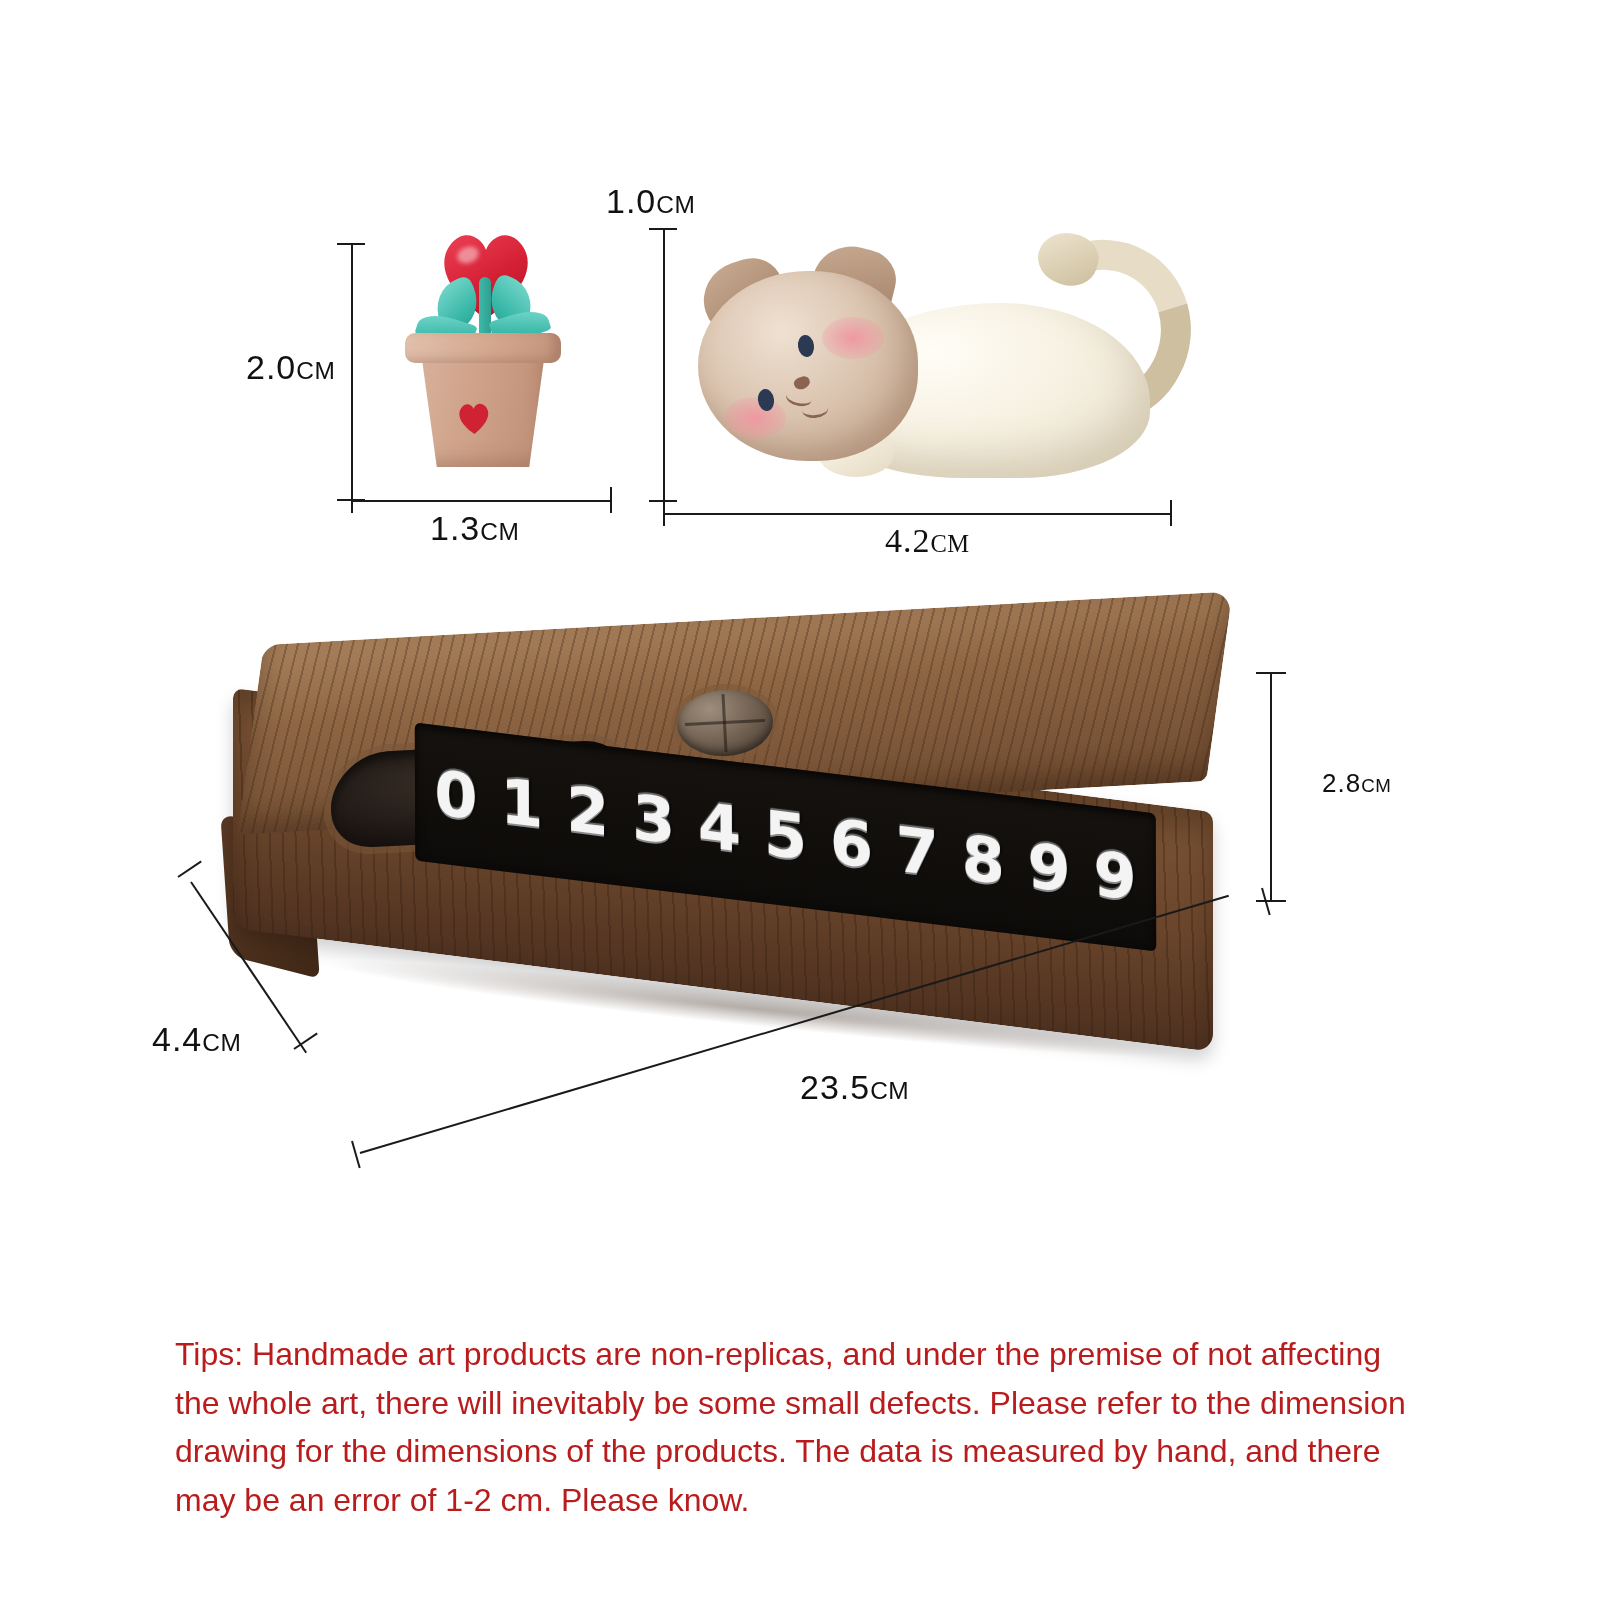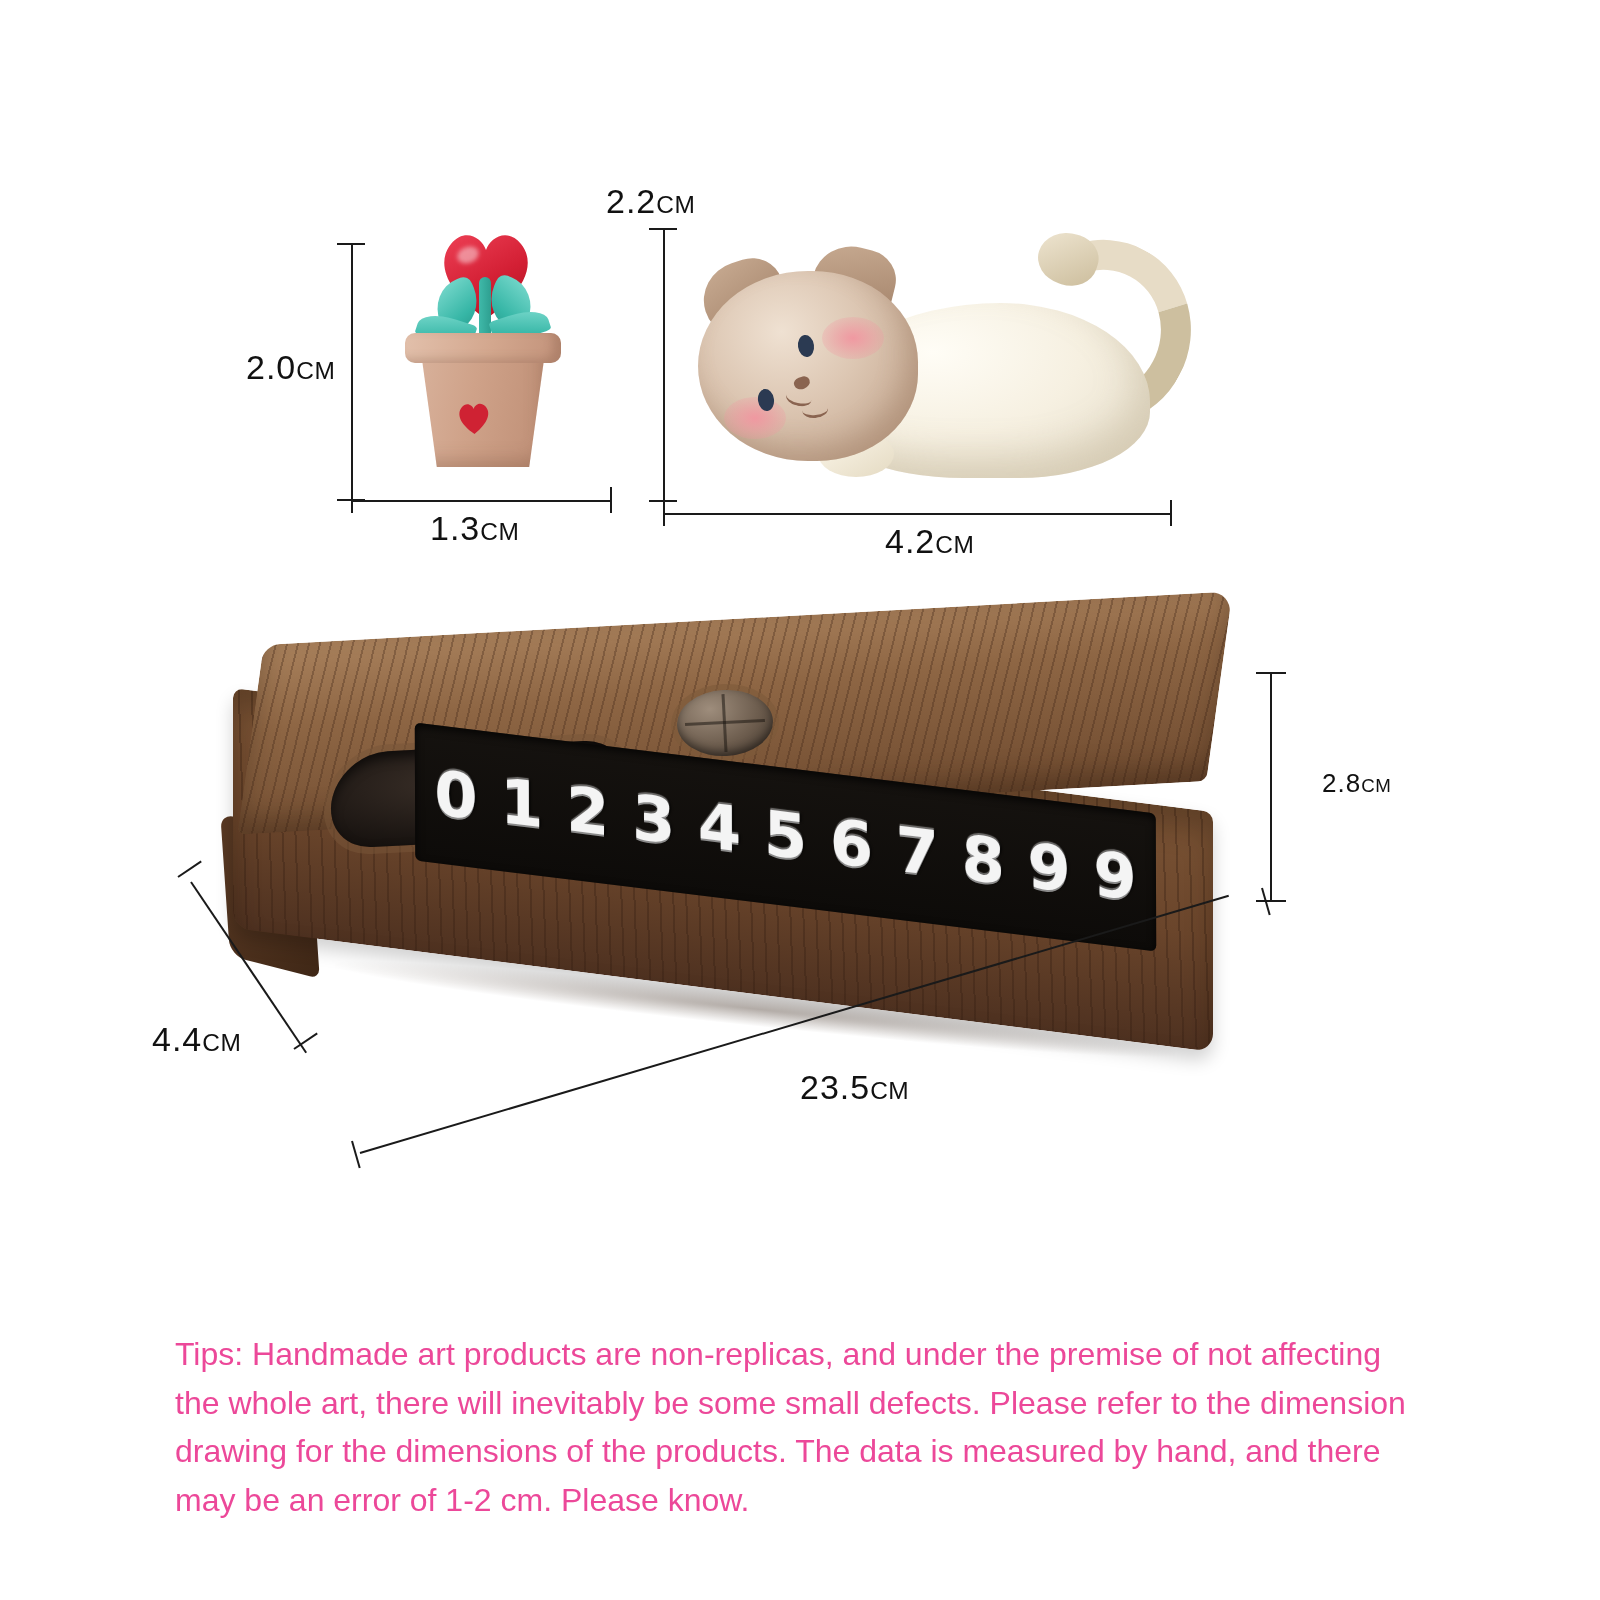--- a/index.html
+++ b/index.html
@@ -305,21 +305,21 @@
 
   
   .tips {
     position: absolute;
     left: 175px;
     top: 1330px;
     width: 1245px;
     font-family: "Liberation Sans", sans-serif;
     font-size: 32px;
     line-height: 1.52;
-    color: #ec4899;
+    color: #b91c1c;
   }
 </style>
 </head>
 <body>
 
 <div class="stage">
 
   <div class="pot-group">
     <div class="flower-heart"></div>
     <div class="flower-gloss"></div>
@@ -362,27 +362,27 @@
     <div class="cat-eye e2"></div>
     <div class="cat-nose"></div>
     <div class="cat-mouth m1"></div>
     <div class="cat-mouth m2"></div>
   </div>
 
   <div class="rule-v" style="left:663px; top:228px; height:274px;"></div>
   <div class="cap-v" style="left:649px; top:228px; width:28px;"></div>
   <div class="cap-v" style="left:649px; top:500px; width:28px;"></div>
   <div class="dim-label" style="left:606px; top:182px; font-size:34px;">
-    <span>2.2</span><span class="unit">CM</span>
+    <span>1.0</span><span class="unit">CM</span>
   </div>
 
   <div class="rule-h" style="left:664px; top:513px; width:508px;"></div>
   <div class="cap-h" style="left:663px; top:500px; height:26px;"></div>
   <div class="cap-h" style="left:1170px; top:500px; height:26px;"></div>
-  <div class="dim-label" style="left:885px; top:522px; font-size:34px;">
+  <div class="dim-label" style="left:885px; top:522px; font-size:34px;font-family:Liberation Serif, serif;">
     <span>4.2</span><span class="unit">CM</span>
   </div>
 
   <div class="plate-group">
     <div class="plate-leftcap"></div>
     <div class="plate-front"></div>
     <div class="plate-top"></div>
     <div class="slot-hole"></div>
     <div class="knob"></div>
     <div class="plate-shadow"></div>

